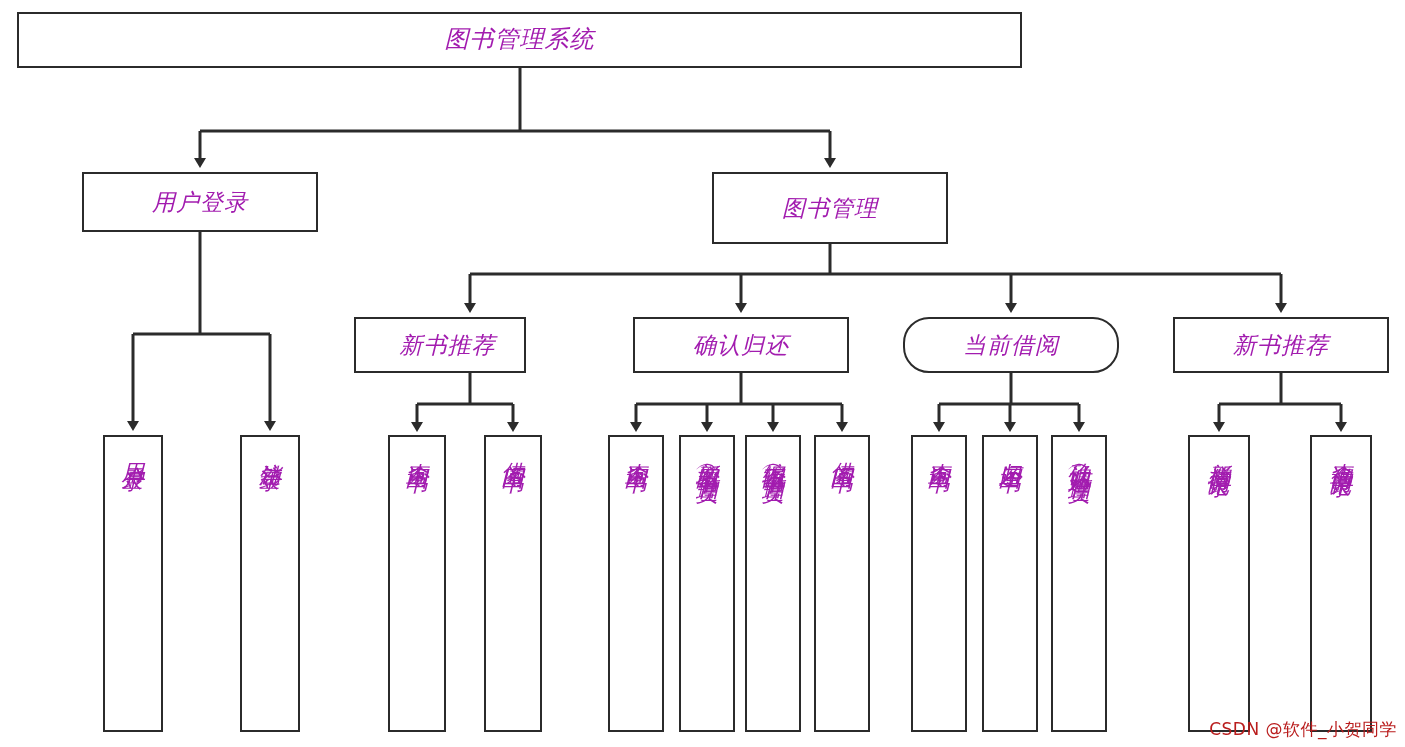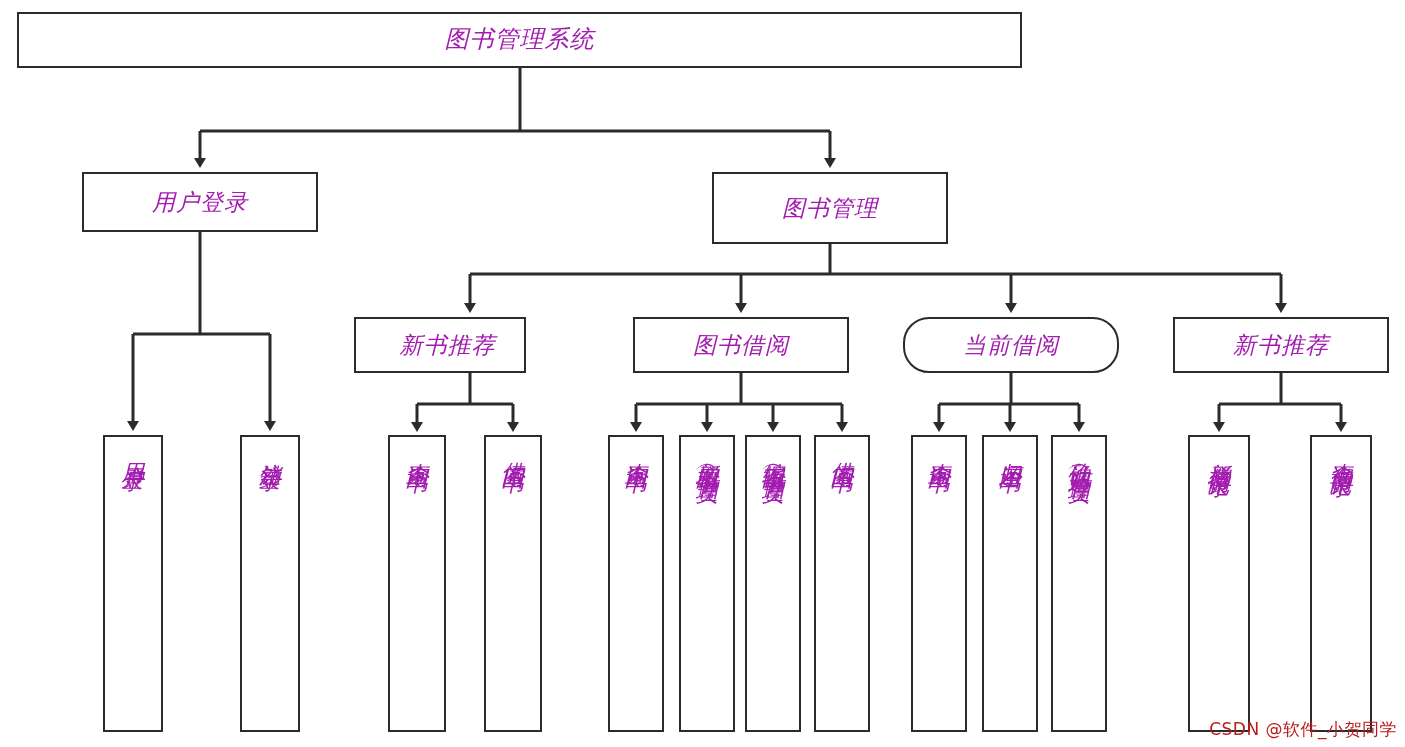--- a/index.html
+++ b/index.html
@@ -138,21 +138,21 @@
     <span class="node-label">用户登录</span>
   </div>
   <div class="node branch" style="left:712px; top:172px; width:236px; height:72px;">
     <span class="node-label">图书管理</span>
   </div>
 
   <div class="node branch" style="left:354px; top:317px; width:172px; height:56px;padding-left:15px;">
     <span class="node-label">新书推荐</span>
   </div>
   <div class="node branch" style="left:633px; top:317px; width:216px; height:56px;">
-    <span class="node-label">图书借阅</span>
+    <span class="node-label">确认归还</span>
   </div>
   <div class="node branch" style="left:903px; top:317px; width:216px; height:56px;border-radius:26px;">
     <span class="node-label">当前借阅</span>
   </div>
   <div class="node branch" style="left:1173px; top:317px; width:216px; height:56px;">
     <span class="node-label">新书推荐</span>
   </div>
 
   <div class="node leaf" style="left:103px; top:435px; width:60px; height:297px;">
     <span class="node-label">用户登录</span>

